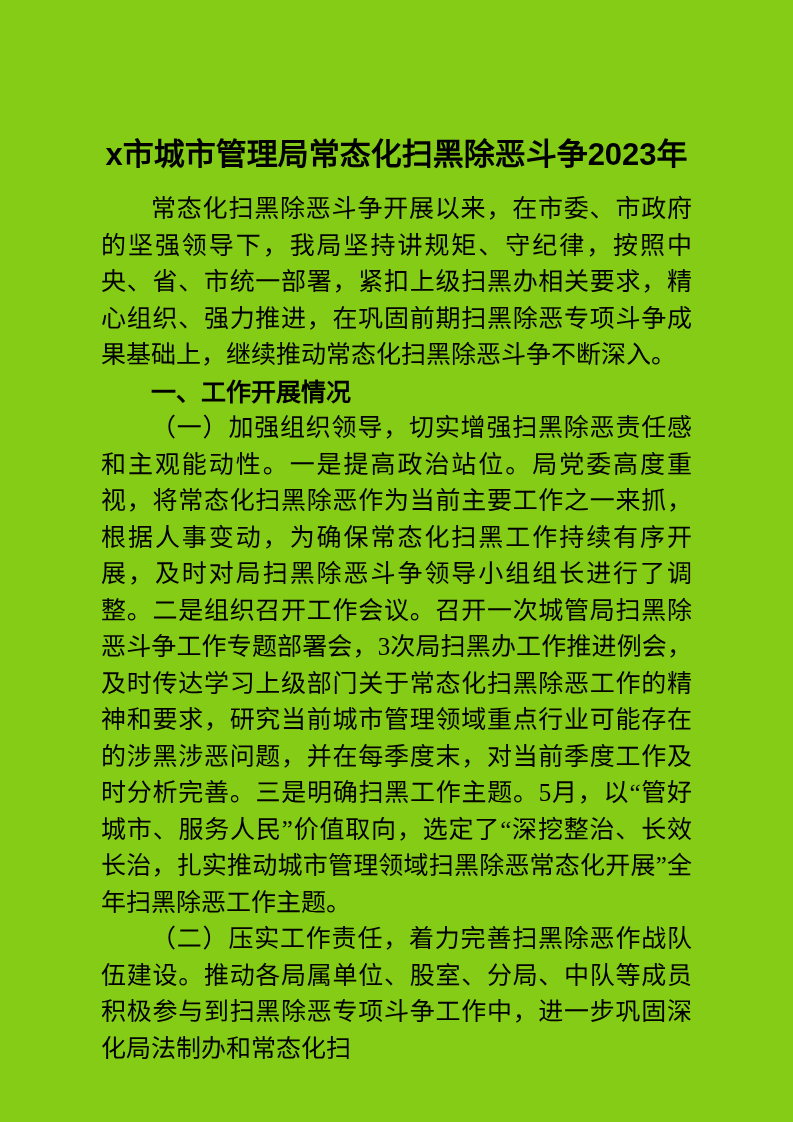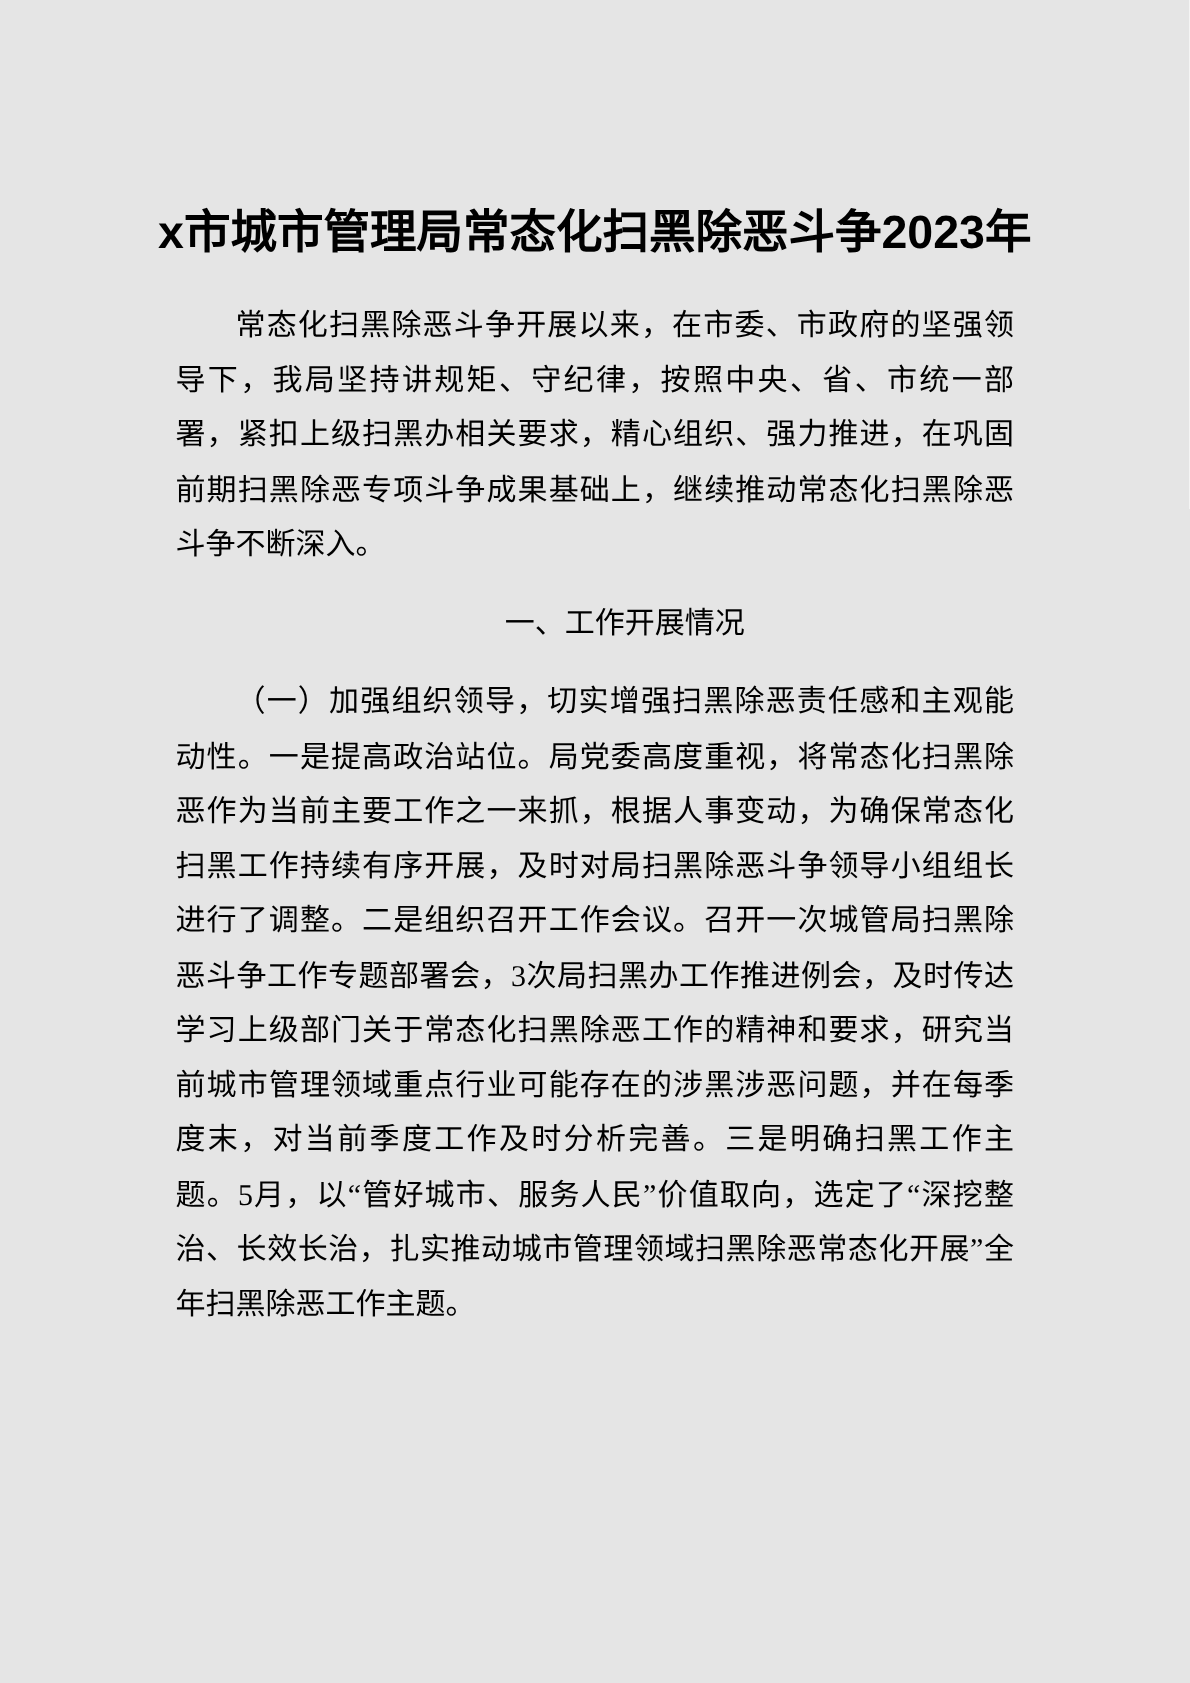--- a/index.html
+++ b/index.html
@@ -4,21 +4,21 @@
 <style>
   html, body {
     margin: 0;
     padding: 0;
     background: #ffffff;
   }
   .page {
     position: relative;
     width: 793px;
     height: 1122px;
-    background: #e5e5e5;
+    background: #84cc16;
     overflow: hidden;
     box-sizing: border-box;
     color: #000000;
   }
   .doc {
     position: absolute;
     left: 101px;
     right: 101px;
     top: 0;
   }
@@ -32,49 +32,50 @@
     color: #000000;
   }
   .title-line {
     display: block;
     white-space: nowrap;
   }
   .doc-body {
     margin-top: 8px;
   }
   .para {
-    margin: 16px;
+    margin: 0;
     font-family: "Liberation Serif", "DejaVu Serif", serif;
-    font-size: 20px;
+    font-size: 25px;
     line-height: 36.5px;
     text-align: justify;
     text-justify: inter-ideograph;
     text-indent: 2em;
     color: #000000;
     word-break: break-all;
   }
   .para.heading {
     font-family: "Liberation Sans", "DejaVu Sans", sans-serif;
-    font-weight: 400;
-    text-align: center;
+    font-weight: 700;
+    text-align: left;
   }
 </style>
 </head>
 <body>
 
 <div class="page">
   <div class="doc">
 
     <h1 class="doc-title">
       <span class="title-line">x市城市管理局常态化扫黑除恶斗争2023年</span>
     </h1>
 
     <div class="doc-body">
       <p class="para">常态化扫黑除恶斗争开展以来，在市委、市政府的坚强领导下，我局坚持讲规矩、守纪律，按照中央、省、市统一部署，紧扣上级扫黑办相关要求，精心组织、强力推进，在巩固前期扫黑除恶专项斗争成果基础上，继续推动常态化扫黑除恶斗争不断深入。</p>
 
       <p class="para heading">一、工作开展情况</p>
 
       <p class="para">（一）加强组织领导，切实增强扫黑除恶责任感和主观能动性。一是提高政治站位。局党委高度重视，将常态化扫黑除恶作为当前主要工作之一来抓，根据人事变动，为确保常态化扫黑工作持续有序开展，及时对局扫黑除恶斗争领导小组组长进行了调整。二是组织召开工作会议。召开一次城管局扫黑除恶斗争工作专题部署会，3次局扫黑办工作推进例会，及时传达学习上级部门关于常态化扫黑除恶工作的精神和要求，研究当前城市管理领域重点行业可能存在的涉黑涉恶问题，并在每季度末，对当前季度工作及时分析完善。三是明确扫黑工作主题。5月，以“管好城市、服务人民”价值取向，选定了“深挖整治、长效长治，扎实推动城市管理领域扫黑除恶常态化开展”全年扫黑除恶工作主题。</p>
 
+      <p class="para">（二）压实工作责任，着力完善扫黑除恶作战队伍建设。推动各局属单位、股室、分局、中队等成员积极参与到扫黑除恶专项斗争工作中，进一步巩固深化局法制办和常态化扫</p>
     </div>
 
   </div>
 </div>
 
 </body></html>

